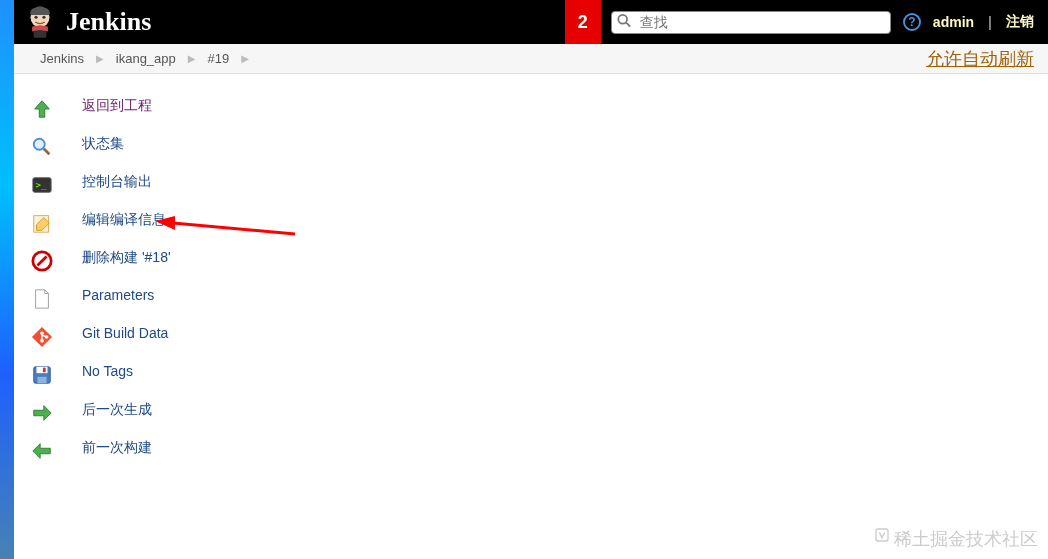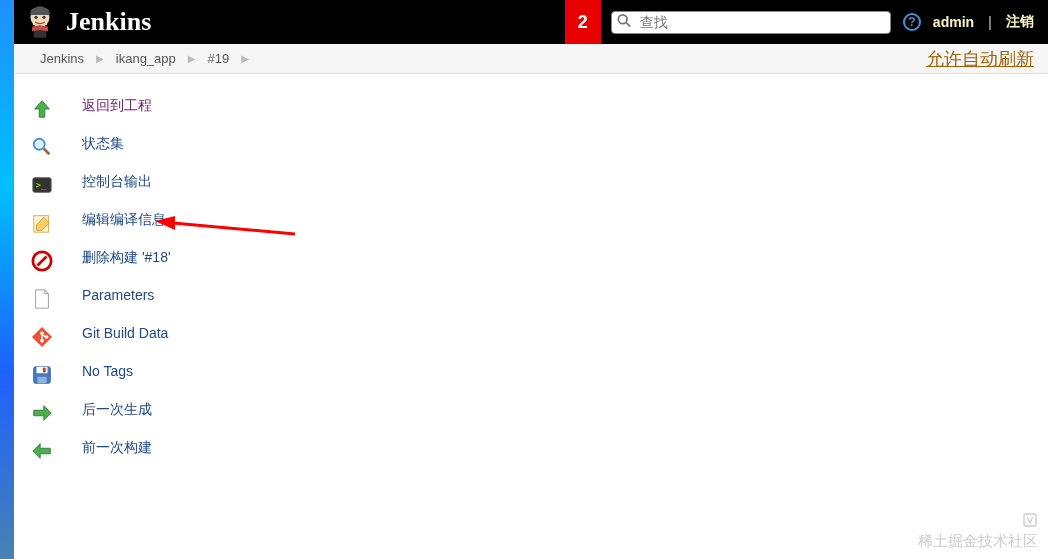--- a/index.html
+++ b/index.html
@@ -167,25 +167,24 @@
       position: absolute;
       left: 155px;
       top: 216px;
       pointer-events: none;
     }
     .watermark {
       position: absolute;
       right: 10px;
       bottom: 8px;
       color: #ccc;
-      font-size: 15px;
-      display: flex;
-      align-items: flex-end;
+      font-size: 18px;
+      display: flex;
+      align-items: flex-start;
       gap: 4px;
-      flex-direction: column;
     }
   </style>
 </head>
 <body>
 
 <div class="left-edge"></div>
 
 <div class="header">
   <div class="logo-area">
     <svg class="jenkins-logo" viewBox="0 0 40 48">

